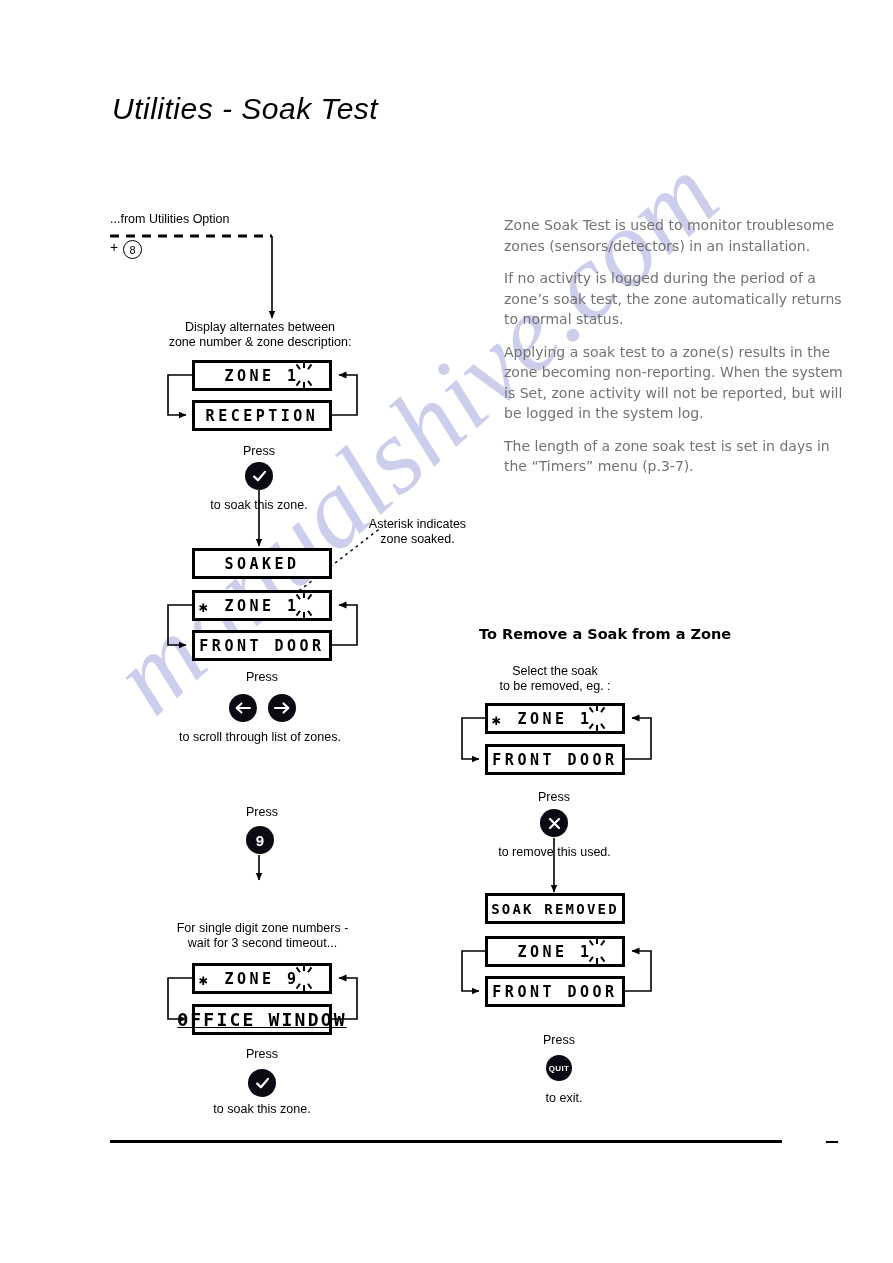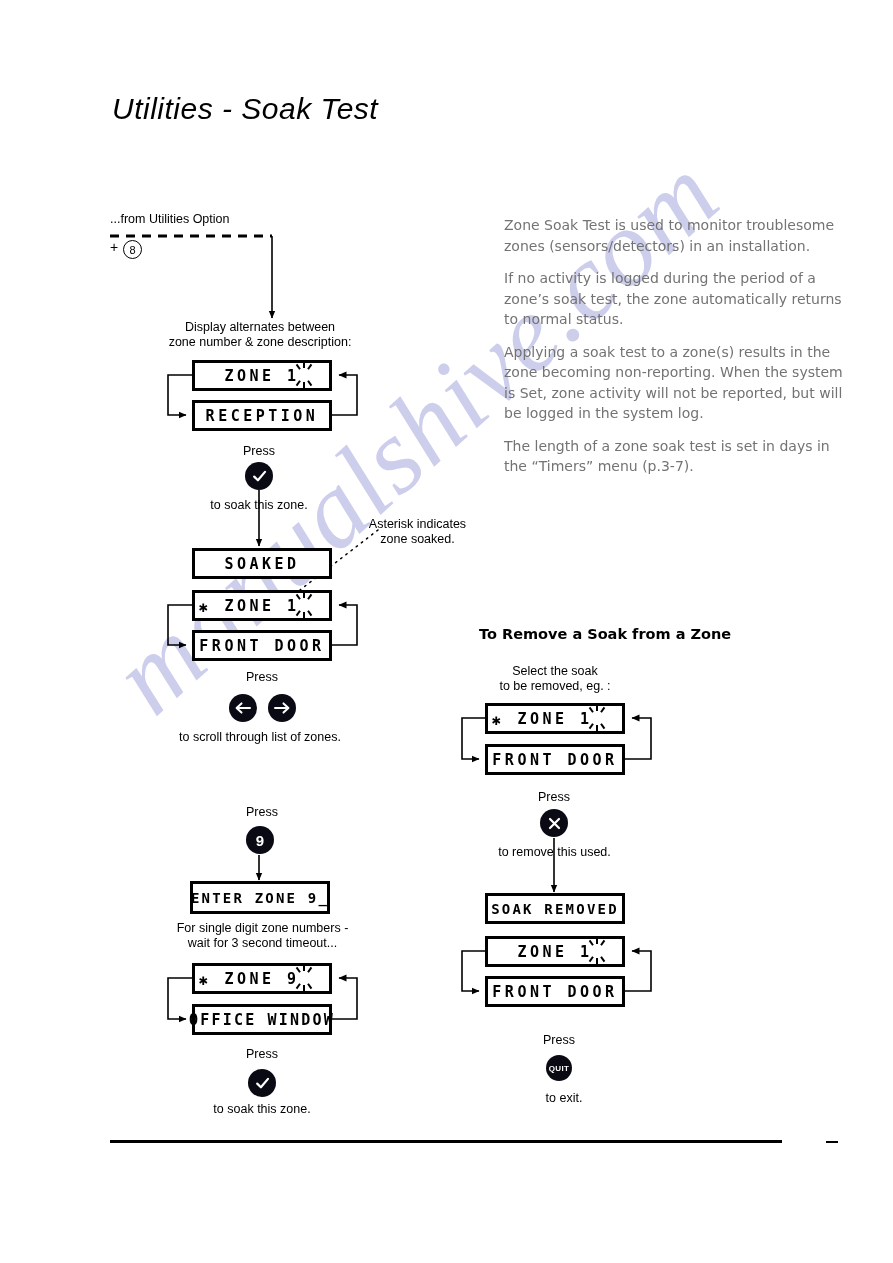--- a/index.html
+++ b/index.html
@@ -322,41 +322,38 @@
     </svg>
   </div>
 
   <div class="abs cap" style="left:165px; top:730px; width:190px;">to scroll through list of zones.</div>
 
 
   <div class="abs cap" style="left:212px; top:805px; width:100px;">Press</div>
 
   <div class="key key-lg" style="left:246px; top:826px;">9</div>
 
-  <div class="lcd" style="left:190px; top:881px; width:140px; height:33px;">
-    <span class="lcd-text" style="font-size:14px; letter-spacing:2.2px;">ENTER ZONE 9_</span>
-  </div>
 
   <div class="abs cap" style="left:160px; top:921px; width:205px;">For single digit zone numbers -
 wait for 3 second timeout...</div>
 
   <div class="lcd" style="left:192px; top:963px; width:140px; height:31px;">
     <span class="lcd-text star">ZONE 9</span>
   </div>
   <div class="flash" style="left:291px; top:965px;">
     <span></span>
       <span></span>
       <span></span>
       <span></span>
       <span></span>
       <span></span>
   </div>
 
   <div class="lcd" style="left:192px; top:1004px; width:140px; height:31px;">
-    <span class="lcd-text" style="font-size:15px; letter-spacing:2.2px;">OFFICE WINDOW</span>
+    <span class="lcd-text" style="font-size:18px; letter-spacing:2.2px;text-decoration:underline;">OFFICE WINDOW</span>
   </div>
 
   <div class="abs cap" style="left:212px; top:1047px; width:100px;">Press</div>
 
   <div class="key key-lg key-check" style="left:248px; top:1069px;">
     <svg width="17" height="17" viewBox="0 0 17 17" aria-hidden="true">
       <path d="M3.2 8.6 L6.9 12.3 L14 3.9" stroke="#fff" stroke-width="2.2" fill="none" stroke-linecap="round" stroke-linejoin="round"></path>
     </svg>
   </div>
 

